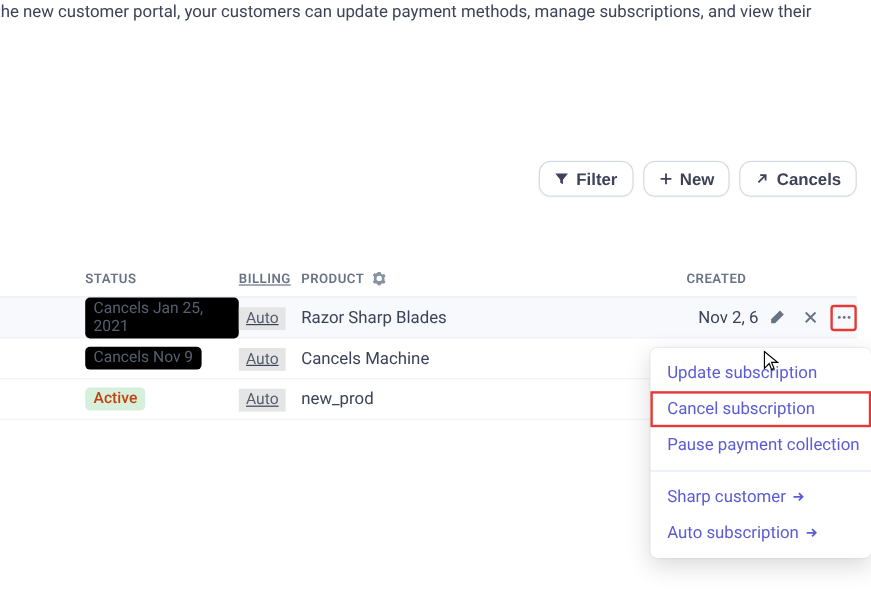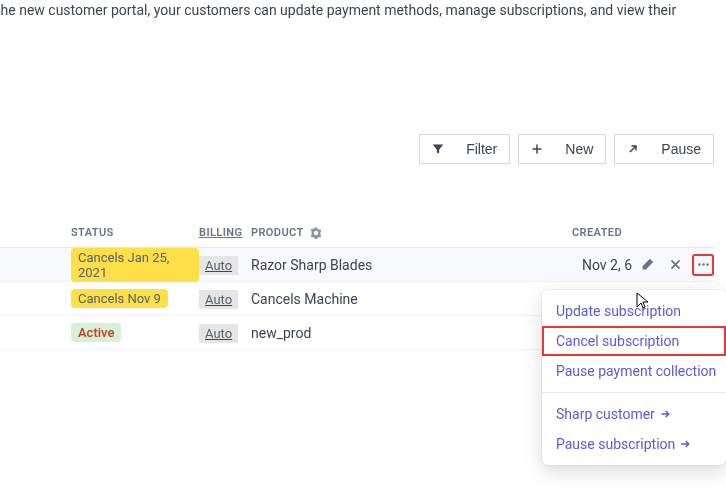--- a/index.html
+++ b/index.html
@@ -1,31 +1,31 @@
 <!DOCTYPE html>
 <html><head>
 <meta charset="utf-8">
 <style>
   * { box-sizing: border-box; margin: 0; padding: 0; }
   html, body { width: 726px; height: 500px; font-family: -apple-system, BlinkMacSystemFont, "Segoe UI", Roboto, sans-serif; background: #fff; color: #1a1f36; overflow: hidden; }
   .page { width: 726px; height: 500px; position: relative; }
   .banner-text { position: absolute; top: 0; left: -50px; right: 20px; font-size: 14px; color: #3c4257; line-height: 1.5; }
   .toolbar { position: absolute; top: 134px; right: 12px; display: flex; gap: 8px; }
-  .btn { display: inline-flex; align-items: center; gap: 22px; padding: 6px 12px; border: 1px solid #d5dbe1; border-radius: 0; background: #fff; font-size: 14px; color: #3c4257; cursor: pointer; box-shadow: 0 1px 1px rgba(0,0,0,0.03); }
+  .btn { display: inline-flex; align-items: center; gap: 6px; padding: 6px 12px; border: 1px solid #d5dbe1; border-radius: 10px; background: #fff; font-size: 14px; color: #3c4257; cursor: pointer; box-shadow: 0 1px 1px rgba(0,0,0,0.03); font-weight: bold; }
   .btn svg { width: 12px; height: 12px; }
   .table-wrap { position: absolute; top: 218px; left: 0; right: 12px; }
   .thead { display: flex; font-size: 11px; font-weight: 600; color: #697386; text-transform: uppercase; letter-spacing: 0.4px; padding: 8px 0; border-bottom: 1px solid #e3e8ee; }
   .col-status { width: 128px; padding-left: 71px; box-sizing: content-box; }
   .col-billing { width: 52px; text-decoration: underline; }
-  .col-product { flex: 1; display: flex; align-items: center; gap: 6px; }
+  .col-product { flex: 1; display: flex; gap: 6px; }
   .col-created { width: 142px; text-align: left; }
   .trow { display: flex; align-items: center; padding: 8px 0; font-size: 14px; color: #3c4257; border-bottom: 1px solid #f0f2f5; height: 34px; }
   .trow.hovered { background: #f7f9fc; }
   .badge { display: inline-block; padding: 2px 7px; border-radius: 4px; font-size: 13px; }
-  .badge-cancel { background: #fde047; color: #54606f; }
+  .badge-cancel { background: #000000; color: #54606f; }
   .badge-active { background: #d6f0db; color: #c2410c; font-weight: 500; }
   .badge-billing { background: #e5e5e5; color: #54606f; padding: 2px 6px; font-size: 13px; }
   .row-actions { display: inline-flex; align-items: center; gap: 6px; margin-left: 4px; }
   .icon-btn { width: 22px; height: 22px; display: inline-flex; align-items: center; justify-content: center; border-radius: 4px; cursor: pointer; color: #697386; }
   .icon-btn svg { width: 13px; height: 13px; }
   .more-highlight { border: 2px solid #e53935; border-radius: 3px; }
   .popover { position: absolute; top: 290px; left: 542px; width: 184px; background: #fff; border-radius: 6px; box-shadow: 0 6px 20px rgba(0,0,0,0.15), 0 0 0 1px rgba(0,0,0,0.04); padding: 6px 0; z-index: 10; }
   .popover-item { padding: 7px 14px; font-size: 14px; color: #5b5bd6; cursor: pointer; display: flex; align-items: center; gap: 4px; white-space: nowrap; }
   .popover-item.highlight { outline: 2px solid #e53935; outline-offset: -2px; }
   .popover-sep { height: 1px; background: #e3e8ee; margin: 6px 0; }
@@ -49,21 +49,21 @@
   <button class="btn">
     <svg viewBox="0 0 16 16" fill="none" stroke="currentColor" stroke-width="2">
           <path d="M8 2v12M2 8h12"></path>
         </svg>
     <span>New</span>
   </button>
   <button class="btn">
     <svg viewBox="0 0 16 16" fill="none" stroke="currentColor" stroke-width="2">
           <path d="M4 12L12 4M6 4h6v6"></path>
         </svg>
-    <span>Pause</span>
+    <span>Cancels</span>
   </button>
 </div>
 
 <div class="table-wrap">
   <div class="thead">
     <div class="col-status">STATUS</div>
     <div class="col-billing">BILLING</div>
     <div class="col-product">
       <span>PRODUCT</span>
       <svg class="gear-icon" viewBox="0 0 16 16" fill="currentColor">
@@ -127,21 +127,21 @@
   <div class="popover-item highlight">Cancel subscription</div>
   <div class="popover-item">Pause payment collection</div>
   <div class="popover-sep"></div>
   <div class="popover-item">
     <span>Sharp customer</span>
     <svg class="arrow-icon" viewBox="0 0 16 16" fill="none" stroke="currentColor" stroke-width="2">
           <path d="M3 8h10M9 4l4 4-4 4"></path>
         </svg>
   </div>
   <div class="popover-item">
-    <span>Pause subscription</span>
+    <span>Auto subscription</span>
     <svg class="arrow-icon" viewBox="0 0 16 16" fill="none" stroke="currentColor" stroke-width="2">
           <path d="M3 8h10M9 4l4 4-4 4"></path>
         </svg>
   </div>
 </div>
 
 <svg class="cursor" viewBox="0 0 14 18">
       <path d="M1 1l0 14 4-4 2 5 2-1-2-5 5 0z" fill="#fff" stroke="#000" stroke-width="1"></path>
     </svg>
 

